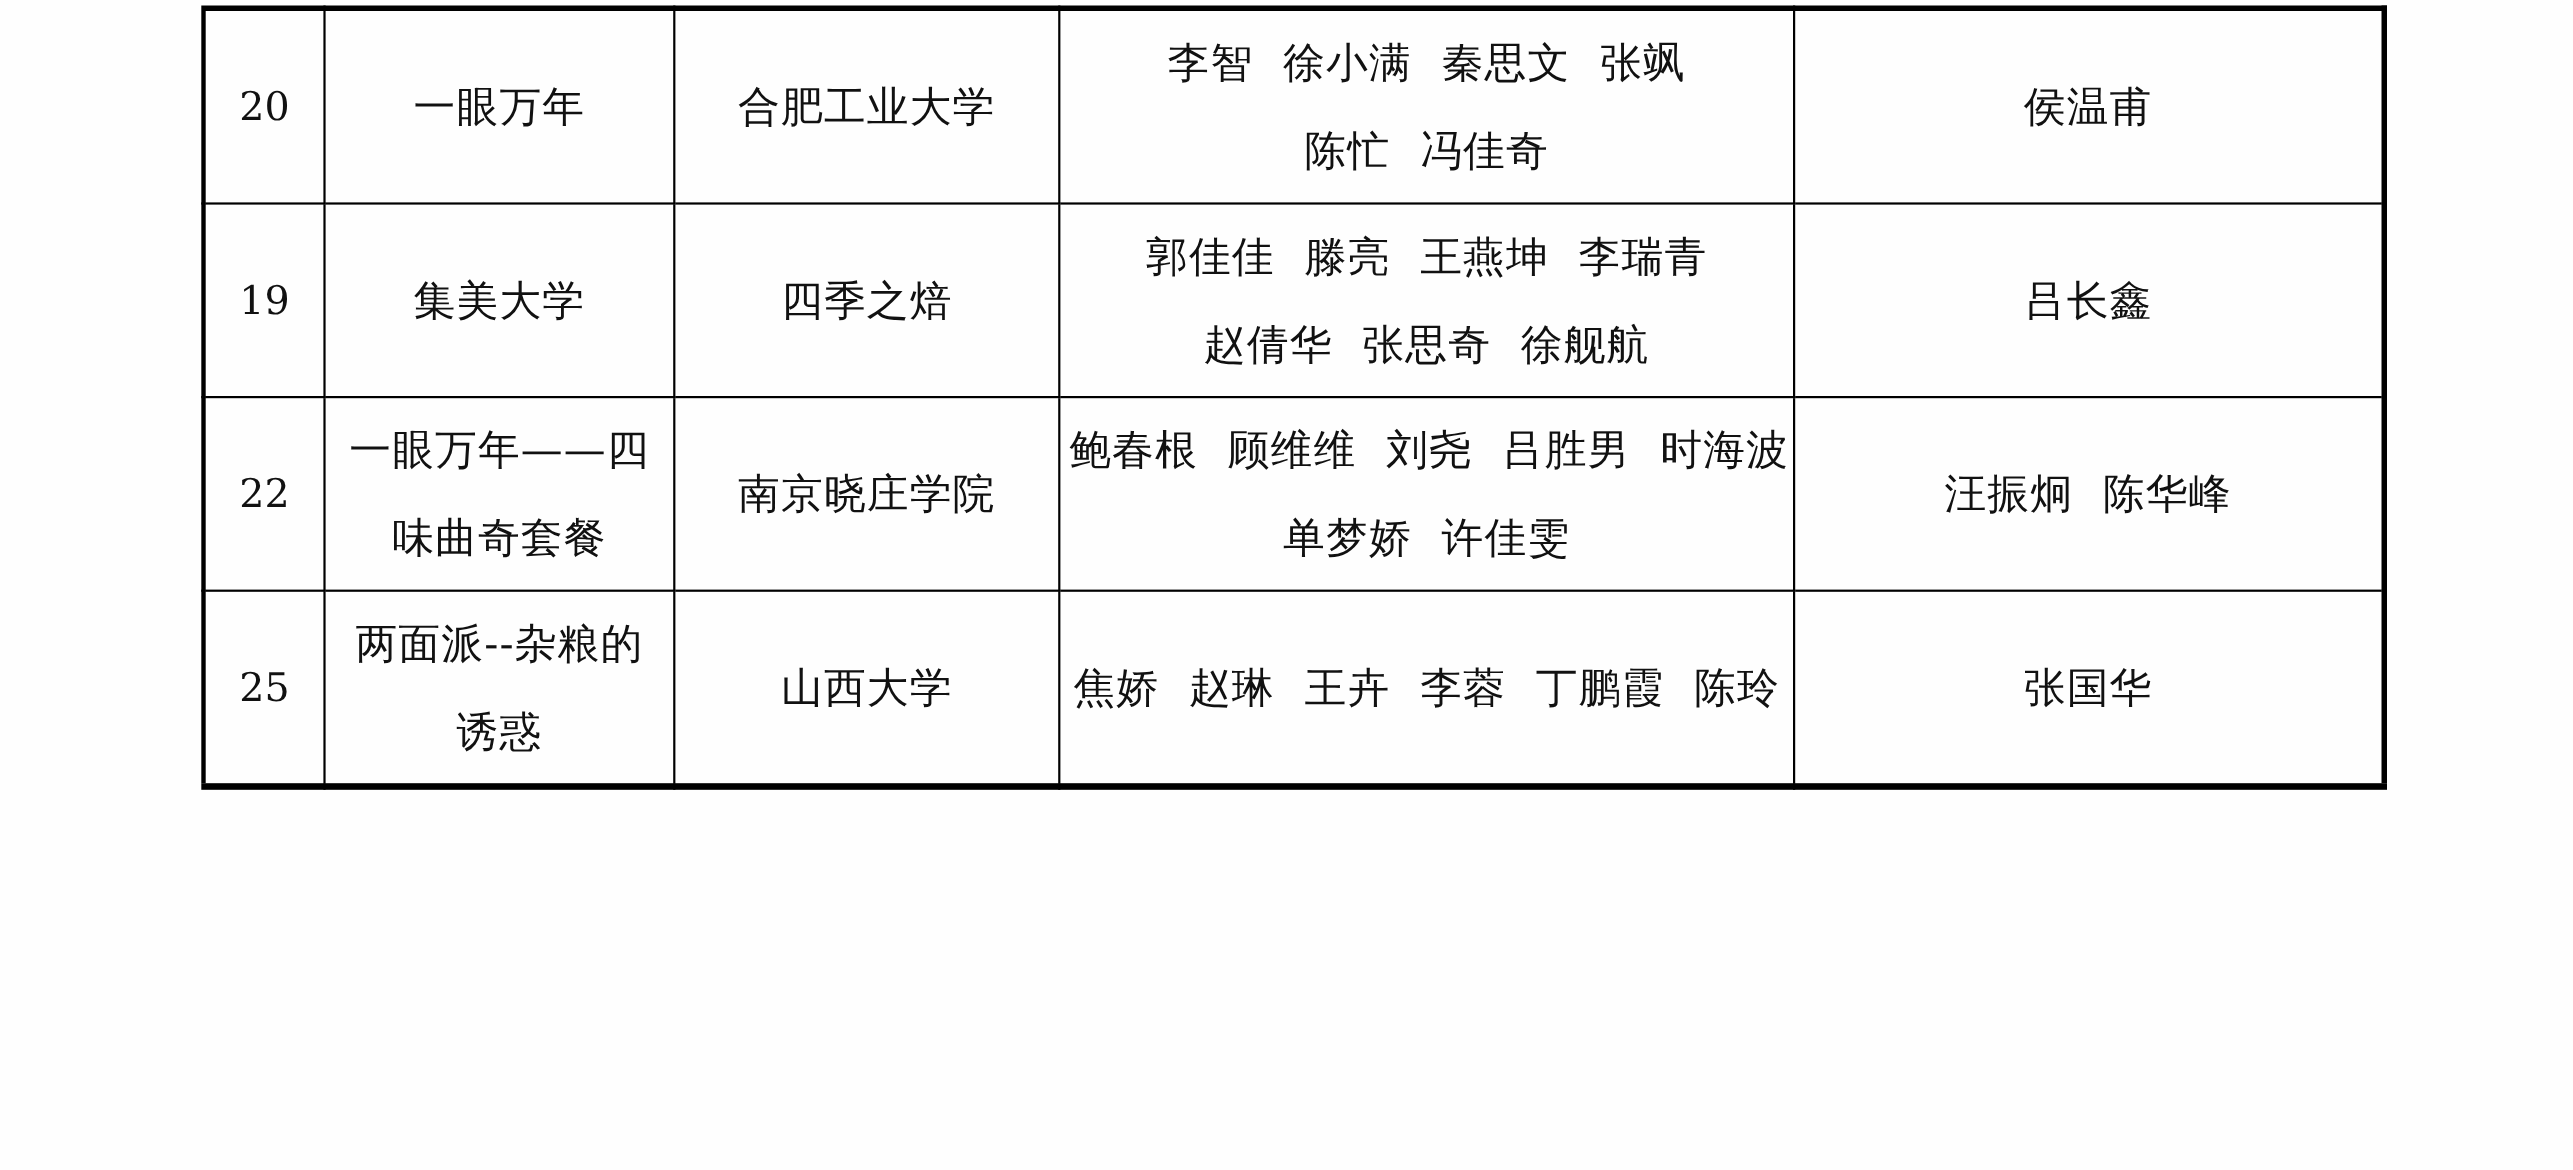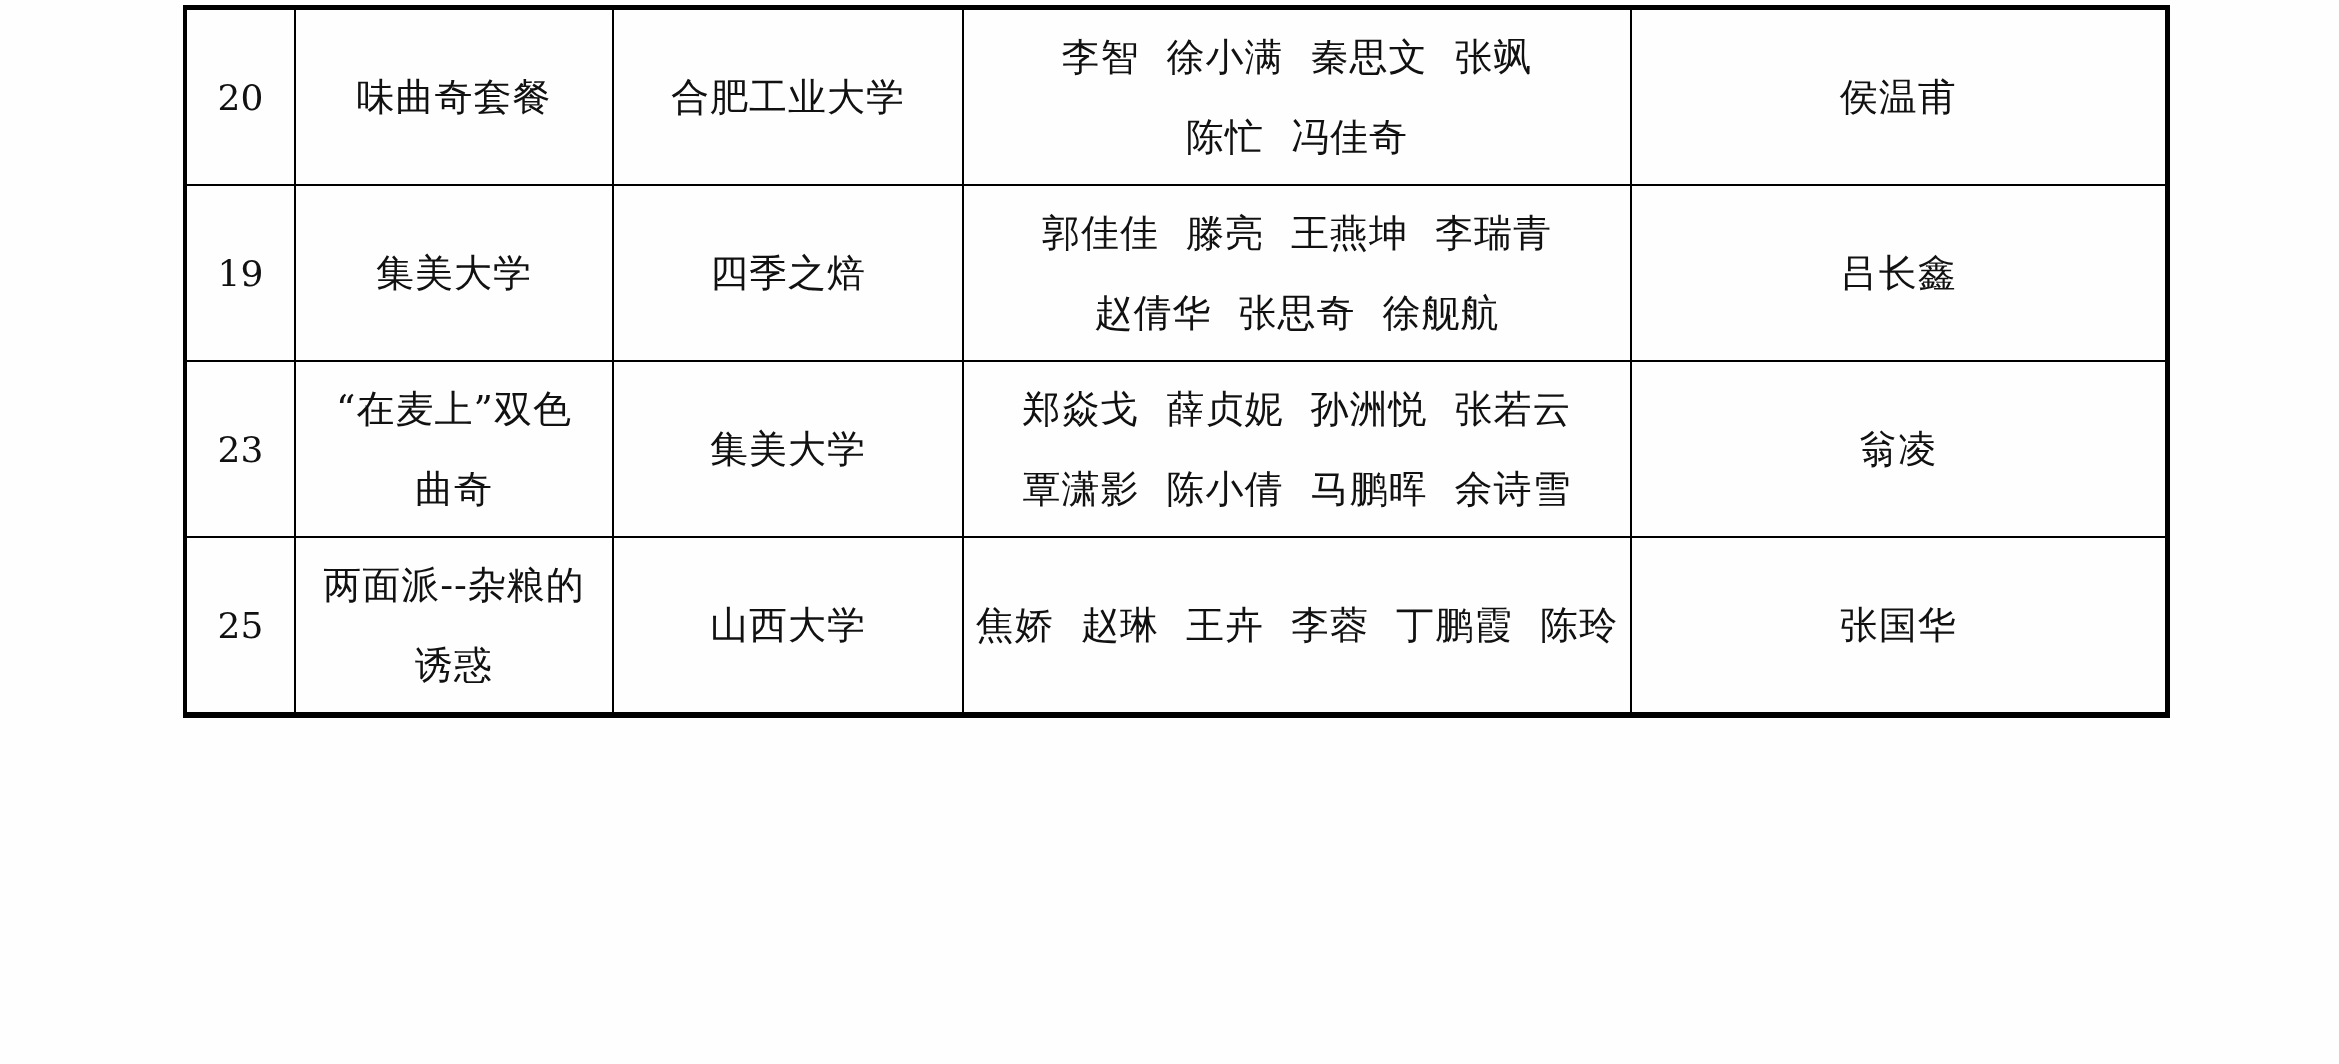--- a/index.html
+++ b/index.html
@@ -61,21 +61,21 @@
       <col class="c-no">
         <col class="c-proj">
         <col class="c-school">
         <col class="c-mem">
         <col class="c-adv">
     </colgroup>
     <tbody>
       <tr>
         <td class="no-cell">20</td>
         <td>
-            <div class="line">味曲奇套餐</div>
+            <div class="line">一眼万年</div>
           </td>
         <td>合肥工业大学</td>
         <td>
             <div class="line">李智 徐小满 秦思文 张飒</div>
             <div class="line">陈忙 冯佳奇</div>
           </td>
         <td>侯温甫</td>
       </tr>
       <tr>
         <td class="no-cell">19</td>
@@ -83,31 +83,31 @@
             <div class="line">集美大学</div>
           </td>
         <td>四季之焙</td>
         <td>
             <div class="line">郭佳佳 滕亮 王燕坤 李瑞青</div>
             <div class="line">赵倩华 张思奇 徐舰航</div>
           </td>
         <td>吕长鑫</td>
       </tr>
       <tr>
-        <td class="no-cell">23</td>
+        <td class="no-cell">22</td>
         <td>
-            <div class="line">“在麦上”双色</div>
-            <div class="line">曲奇</div>
+            <div class="line">一眼万年——四</div>
+            <div class="line">味曲奇套餐</div>
           </td>
-        <td>集美大学</td>
+        <td>南京晓庄学院</td>
         <td>
-            <div class="line">郑焱戈 薛贞妮 孙洲悦 张若云</div>
-            <div class="line">覃潇影 陈小倩 马鹏晖 余诗雪</div>
+            <div class="line">鲍春根 顾维维 刘尧 吕胜男 时海波</div>
+            <div class="line">单梦娇 许佳雯</div>
           </td>
-        <td>翁凌</td>
+        <td>汪振炯 陈华峰</td>
       </tr>
       <tr>
         <td class="no-cell">25</td>
         <td>
             <div class="line">两面派--杂粮的</div>
             <div class="line">诱惑</div>
           </td>
         <td>山西大学</td>
         <td>
             <div class="line">焦娇 赵琳 王卉 李蓉 丁鹏霞 陈玲</div>

